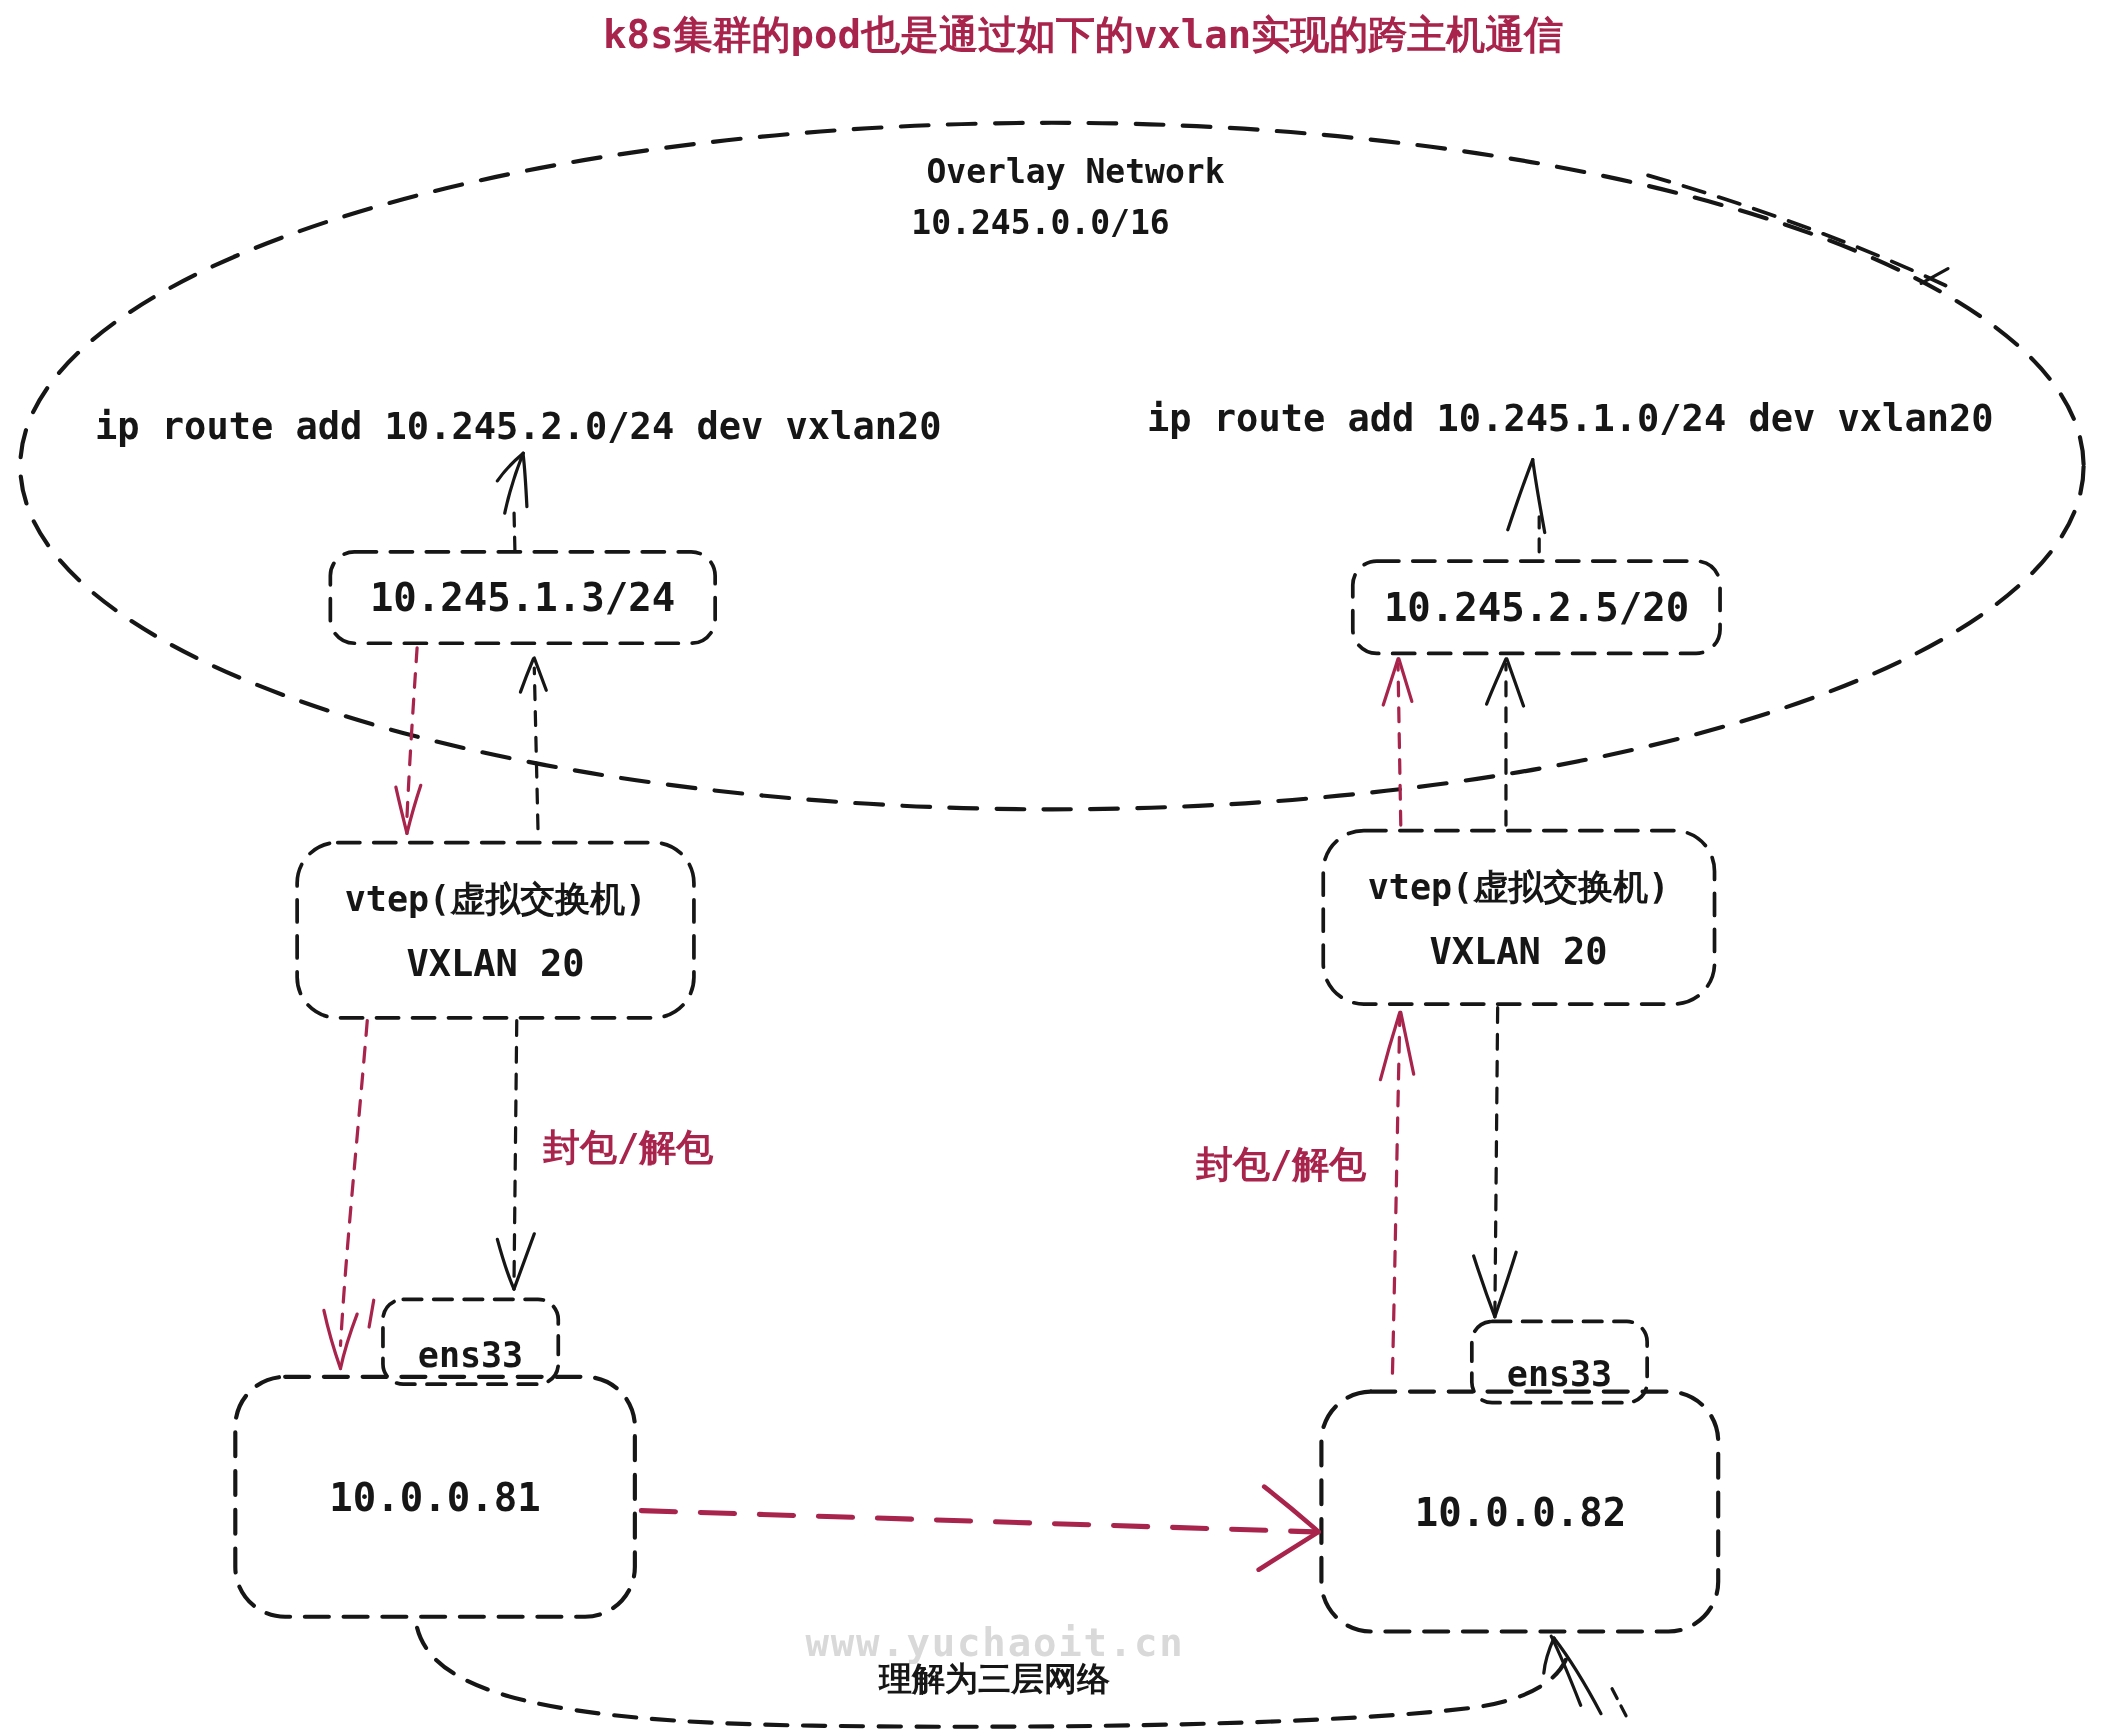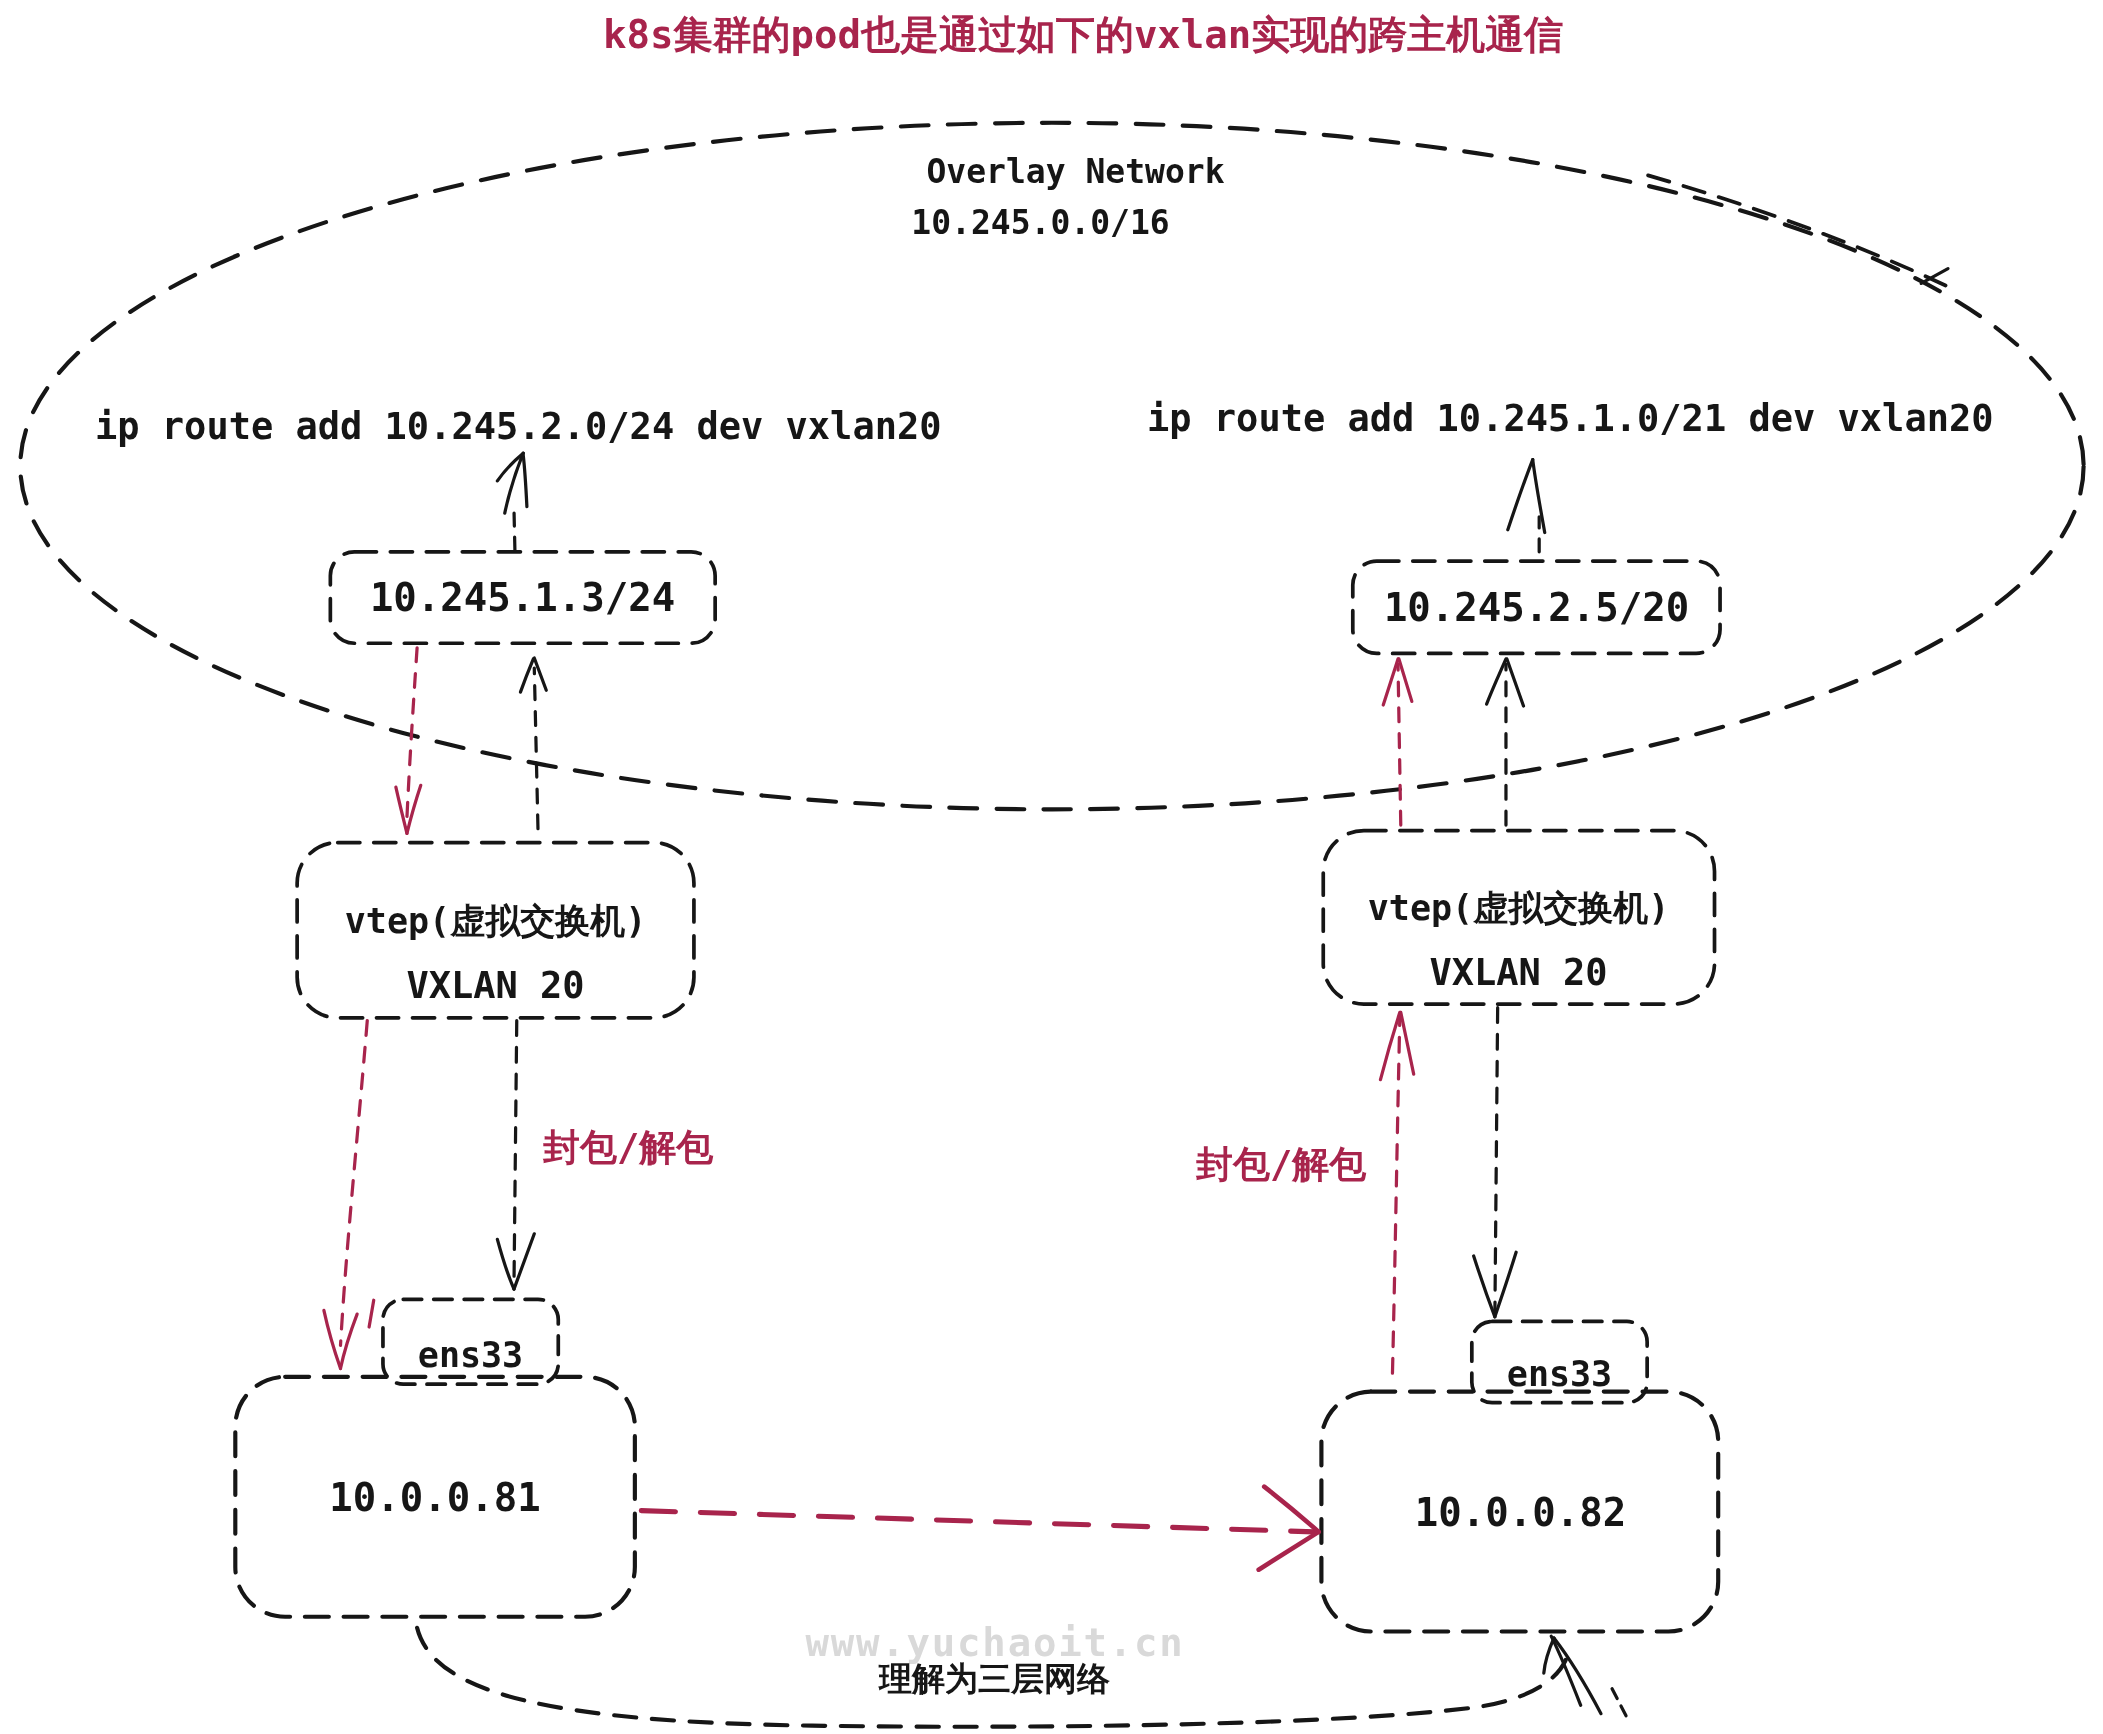--- a/index.html
+++ b/index.html
@@ -27,21 +27,21 @@
     line-height:1.15;
   }
   .center{text-align:center;}
   .accent-text{color:var(--accent);}
   .boxlabel{
     position:absolute;
     display:flex;align-items:center;justify-content:center;
     font-weight:bold;color:var(--ink);
     white-space:nowrap;
   }
-  .vtepbox{flex-direction:column;justify-content:flex-end;padding:11px 0;box-sizing:border-box;gap:19px;}
+  .vtepbox{flex-direction:column;justify-content:center;padding:11px 0;box-sizing:border-box;gap:19px;}
   .nicbox{align-items:flex-end;padding-bottom:9.2px;box-sizing:border-box;}
   .watermark{color:var(--watermark);letter-spacing:1.8px;text-align:center;}
 </style>
 </head>
 <body>
 
 <div id="stage">
 
   <svg id="wires" viewBox="0 0 2279 1879">
 
@@ -135,21 +135,21 @@
       <path class="accent" d="M 1364 1701 C 1389 1685 1410 1672 1429 1660" stroke-width="5"></path>
     </g>
   </svg>
 
   <div class="t accent-text" style="left:603px;top:13px;font-size:39px;">k8s集群的pod也是通过如下的vxlan实现的跨主机通信</div>
 
   <div class="t center" style="left:891px;top:153px;width:369px;font-size:33px;">Overlay Network</div>
   <div class="t center" style="left:856px;top:204px;width:369px;font-size:33px;">10.245.0.0/16</div>
 
   <div class="t" style="left:95px;top:406px;font-size:37px;">ip route add 10.245.2.0/24 dev vxlan20</div>
-  <div class="t" style="left:1147px;top:398px;font-size:37px;">ip route add 10.245.1.0/21 dev vxlan20</div>
+  <div class="t" style="left:1147px;top:398px;font-size:37px;">ip route add 10.245.1.0/24 dev vxlan20</div>
 
   <div class="boxlabel" style="left:330px;top:552px;width:385px;height:91px;font-size:39px;">10.245.1.3/24</div>
   <div class="boxlabel" style="left:1353px;top:561px;width:367px;height:92px;font-size:39px;">10.245.2.5/20</div>
 
   <div class="boxlabel vtepbox" style="left:297px;top:843px;width:397px;height:175px;">
     <span style="font-size:35px;">vtep(虚拟交换机)</span>
     <span style="font-size:37px;">VXLAN 20</span>
   </div>
   <div class="boxlabel vtepbox" style="left:1323px;top:831px;width:391px;height:174px;">
     <span style="font-size:35px;">vtep(虚拟交换机)</span>

